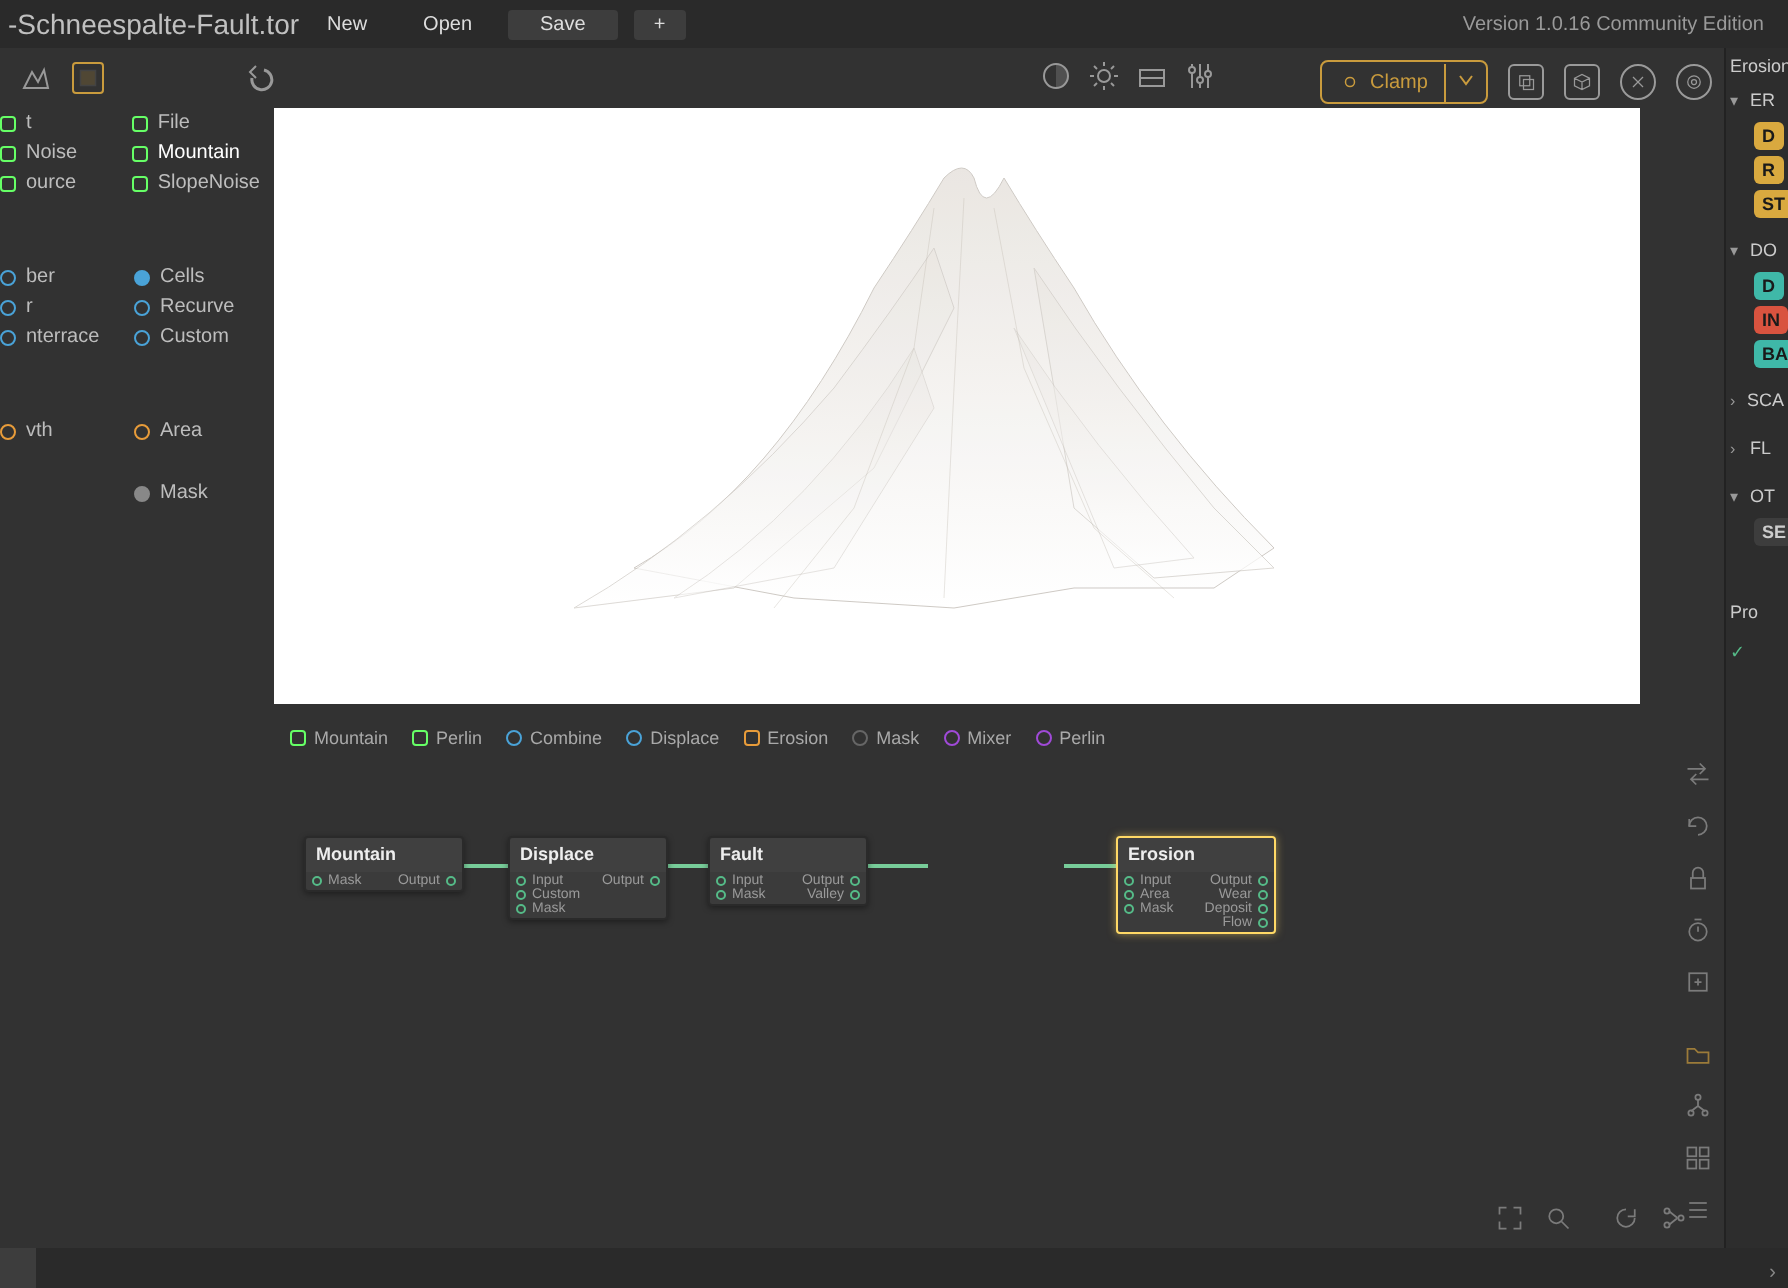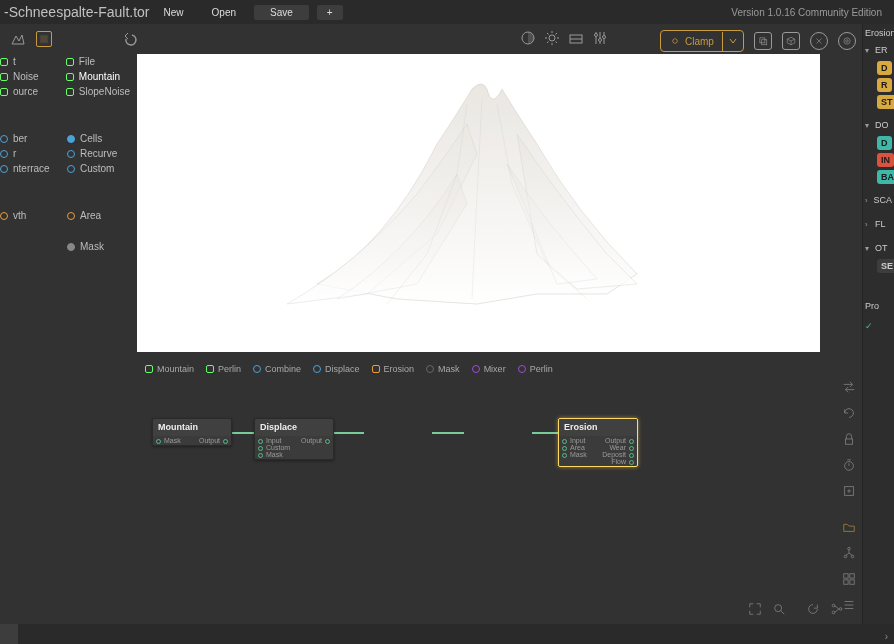--- a/index.html
+++ b/index.html
@@ -376,20 +376,33 @@
     <div class="title">Displace</div>
     <div class="ports">
         <div class="in">
           <div><span class="pdot"></span><span>Input</span></div>
           <div><span class="pdot"></span><span>Custom</span></div>
           <div><span class="pdot"></span><span>Mask</span></div>
         </div>
         <div class="out"><span>Output</span><span class="pdot"></span></div>
       </div>
   </div>
+  <div class="node" style="left:217px; top:38px;">
+    <div class="title">Fault</div>
+    <div class="ports">
+        <div class="in">
+          <div><span class="pdot"></span><span>Input</span></div>
+          <div><span class="pdot"></span><span>Mask</span></div>
+        </div>
+        <div class="out">
+          <div><span>Output</span><span class="pdot"></span></div>
+          <div><span>Valley</span><span class="pdot"></span></div>
+        </div>
+      </div>
+  </div>
   <div class="node selected" style="left:421px; top:38px;">
     <div class="title">Erosion</div>
     <div class="ports">
         <div class="in">
           <div><span class="pdot"></span><span>Input</span></div>
           <div><span class="pdot"></span><span>Area</span></div>
           <div><span class="pdot"></span><span>Mask</span></div>
         </div>
         <div class="out">
           <div><span>Output</span><span class="pdot"></span></div>

